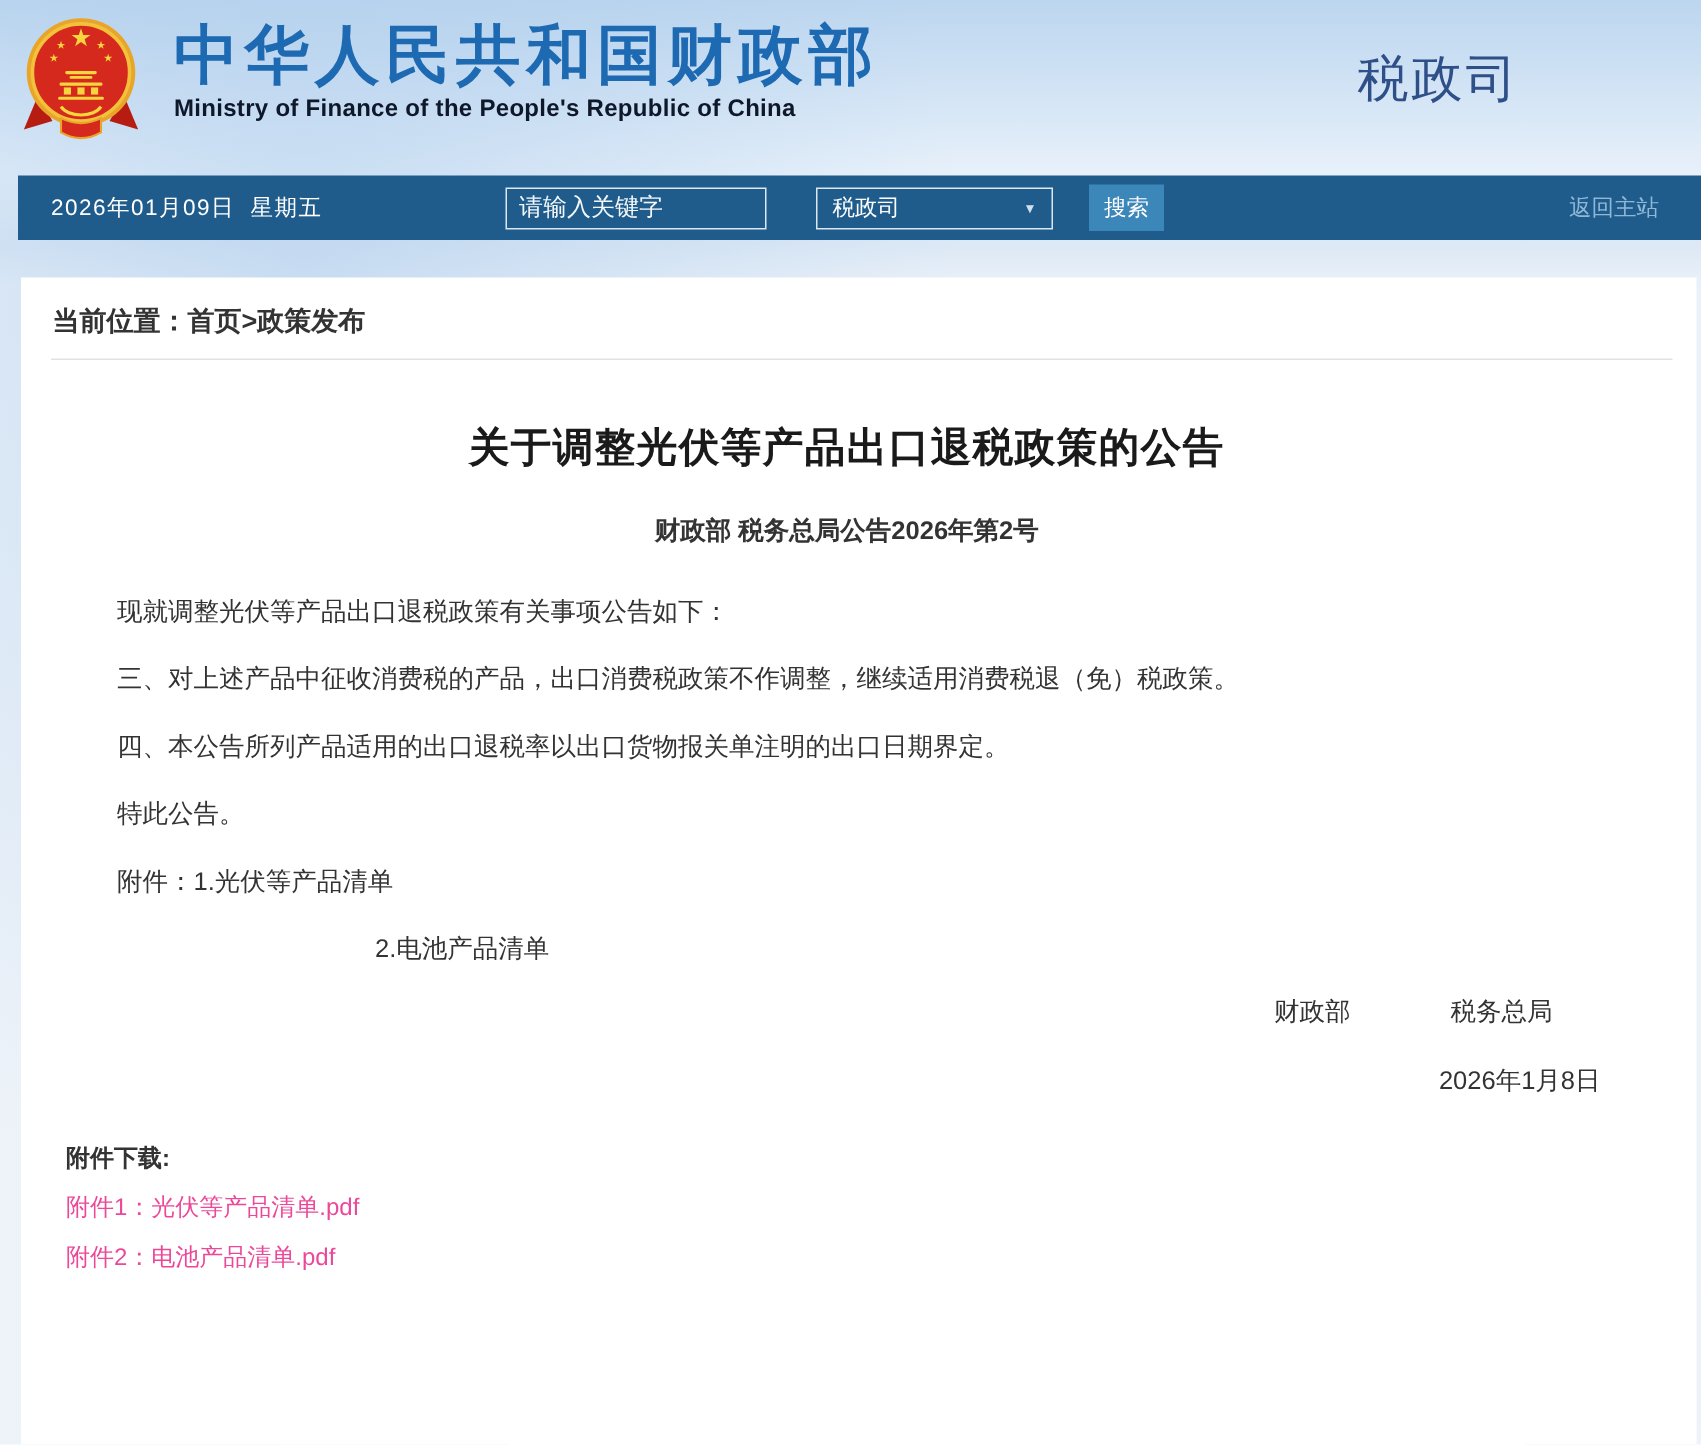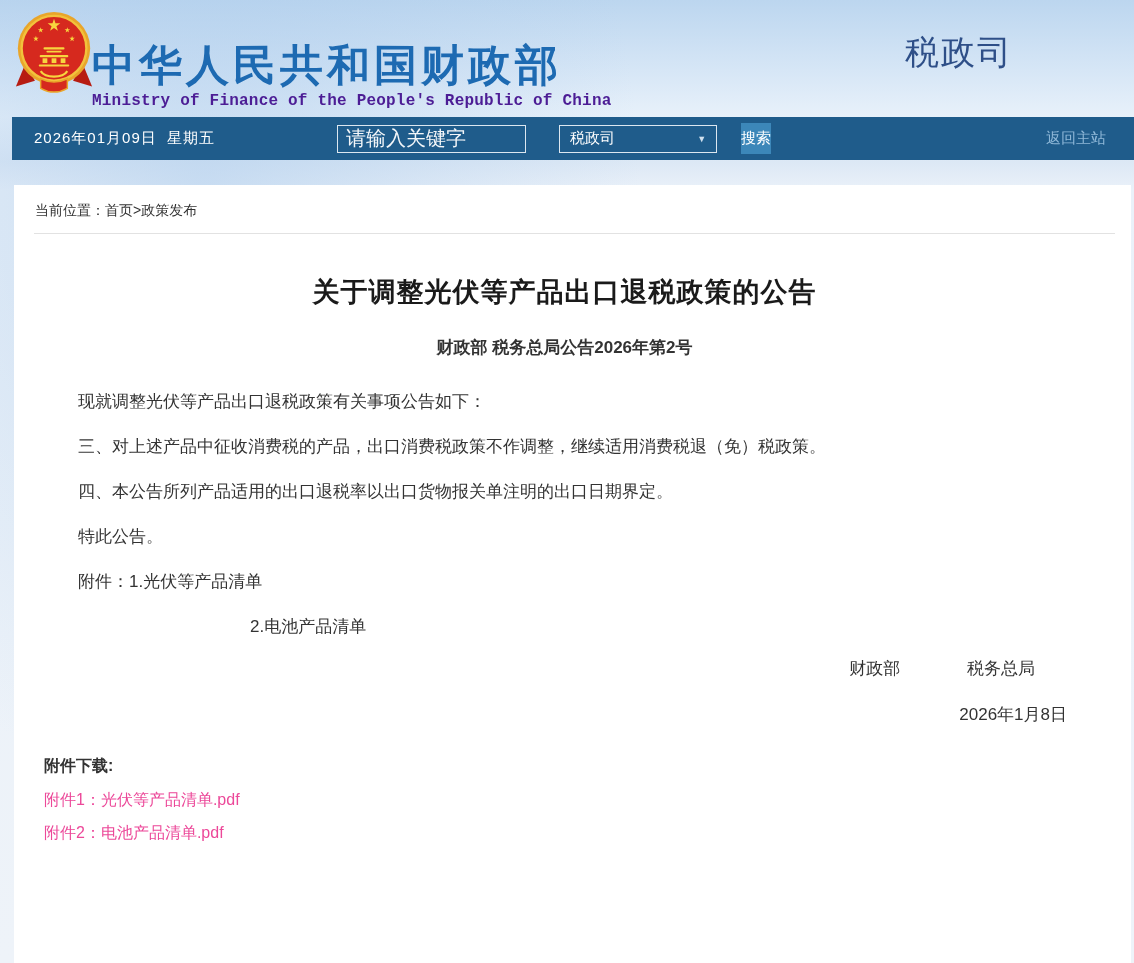--- a/index.html
+++ b/index.html
@@ -9,52 +9,52 @@
     width:1134px; height:963px; overflow:hidden;
     background:
       radial-gradient(55% 90% at 18% 20%, rgba(173,204,236,.55), rgba(173,204,236,0) 70%),
       radial-gradient(60% 120% at 45% 95%, rgba(255,255,255,.85), rgba(255,255,255,0) 60%),
       linear-gradient(180deg,#bcd6ef 0px,#d6e6f6 70px,#e8f1fa 117px,#dce8f5 162px,#eaf1f9 190px,#eef3f9 100%);
   }
 
   
   .site-header { height:117px; position:relative; }
   .emblem { position:absolute; left:14px; top:10px; }
-  .brand { position:absolute; left:92px; top:14px;margin-top:28px; }
+  .brand { position:absolute; left:116px; top:14px; }
   .brand-zh { font-size:43px; font-weight:bold; color:#1d6ab2; letter-spacing:4px; line-height:46px; }
-  .brand-en { font-size:16px; font-weight:bold; color:#4c1d95; margin-top:4px; letter-spacing:.2px;font-family:Liberation Mono, monospace; }
+  .brand-en { font-size:16px; font-weight:bold; color:#0f172a; margin-top:4px; letter-spacing:.2px; }
   .dept-name { position:absolute; left:905px; top:30px; font-size:34px; color:#2e4f88; letter-spacing:2px; }
 
   
   .navbar {
     margin-left:12px; height:43px; background:#1f5c8b;
     display:flex; align-items:center; color:#fff; font-size:15px;
   }
   .nav-date { margin-left:22px; white-space:pre; letter-spacing:1px; }
   .search-input {
-    margin-left:122px; width:189px; height:28px; background:transparent;
-    border:1px solid #dce7f0; color:#ffffff; font-size:20px; padding:0 8px;
+    margin-left:122px; width:174px; height:28px; background:transparent;
+    border:1px solid #dce7f0; color:#ffffff; font-size:16px; padding:0 8px;
     font-family:inherit; outline:none;
   }
   .search-input::placeholder { color:#fff; opacity:.95; }
   .search-scope {
     margin-left:33px; width:158px; height:28px; border:1px solid #dce7f0;
     display:flex; align-items:center; justify-content:space-between;
     padding:0 10px; cursor:pointer;
   }
   .scope-arrow { font-size:9px; color:#cfe0ee; }
   .search-btn {
-    margin-left:24px; width:30px; height:31px; background:#3c87b9; border:none;
+    margin-left:24px; width:50px; height:31px; background:#3c87b9; border:none;
     color:#fff; font-size:15px; cursor:pointer; font-family:inherit;
   }
   .home-link { margin-left:auto; margin-right:28px; color:#8fb8d8; text-decoration:none; font-size:15px;text-align:center; }
 
   
   .card { margin:25px 3px 0 14px; background:#fff; min-height:778px; padding-bottom:30px; }
-  .breadcrumb-row { padding:17px 20px 13px 21px; font-size:14px; color:#333; }
+  .breadcrumb-row { padding:17px 20px 13px 21px; font-size:18px; color:#333;font-weight:bold; }
   .breadcrumb-row a { color:#333; text-decoration:none; }
   .separator { border-bottom:1px solid #e2e2e2; margin:0 16px 0 20px; }
 
   article { padding:0 46px 0 30px; font-size:17px; color:#333; }
   .doc-title { text-align:center; font-size:27px; font-weight:bold; color:#1a1a1a; margin-top:40px; letter-spacing:1px; }
   .doc-number { text-align:center; font-size:17px; font-weight:bold; color:#333; margin-top:26px; }
   article p { text-indent:2em; line-height:30px; margin:15px 0; }
   article p.first { margin-top:28px; }
   .attach-item2 { margin-left:206px; line-height:30px; margin-top:0; }
   .signers { text-align:right; padding-right:50px; margin-top:12px; line-height:30px; }

